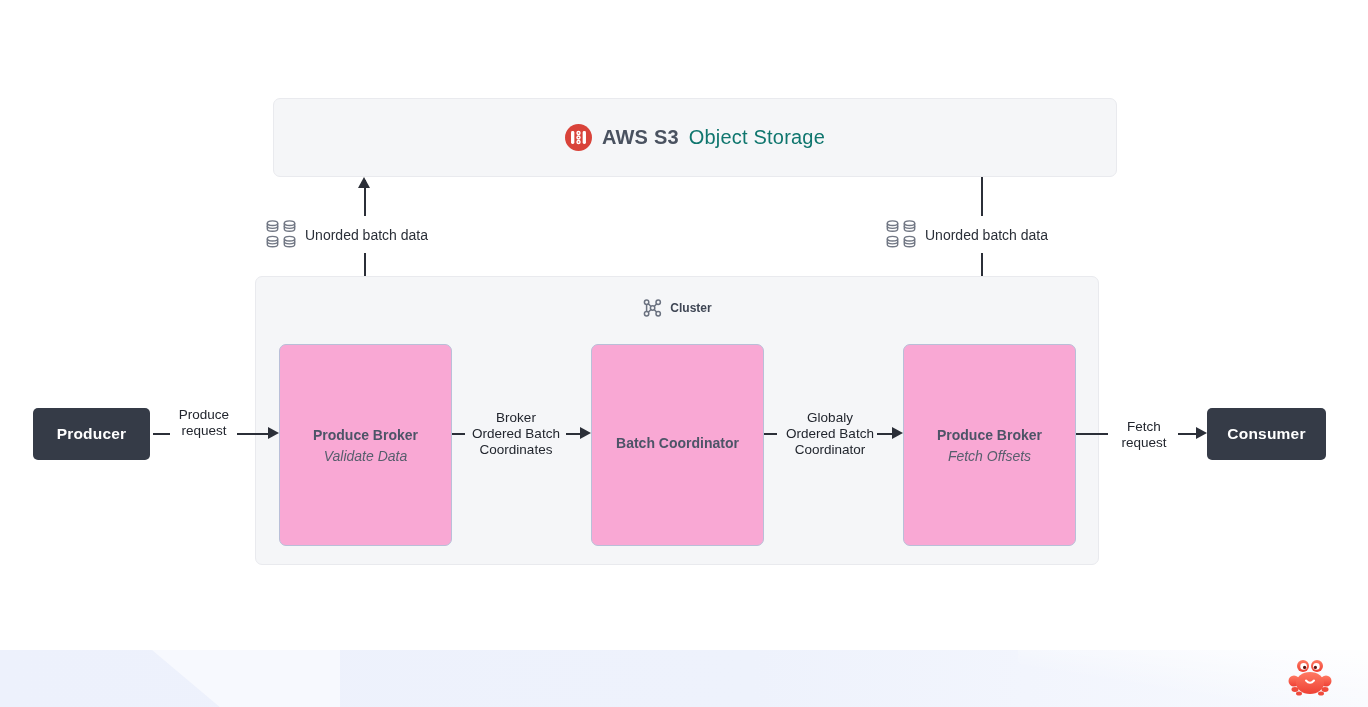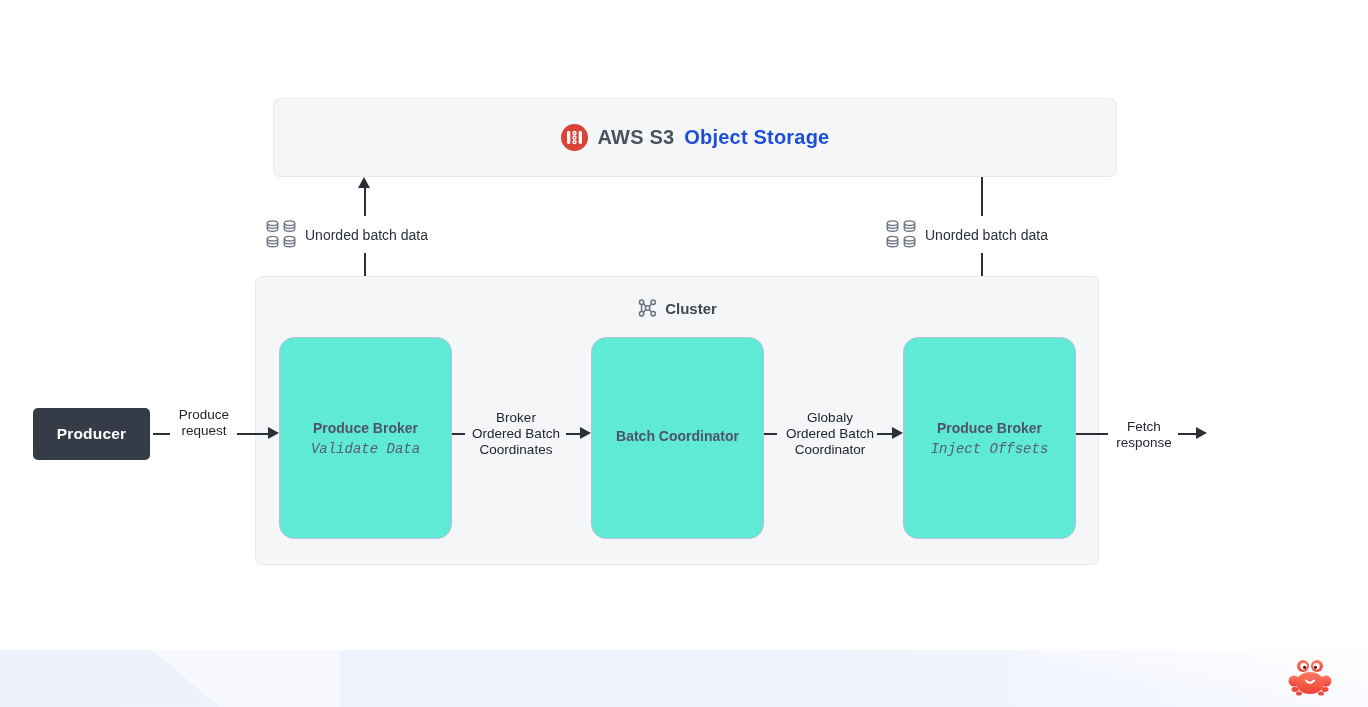--- a/index.html
+++ b/index.html
@@ -7,30 +7,30 @@
   body { font-family:"Liberation Sans", sans-serif; background:#ffffff; overflow:hidden; }
   .canvas { position:relative; width:1368px; height:707px; background:#ffffff; }
 
   
   .panel { position:absolute; background:#f5f6f8; border:1px solid #e9eaee; border-radius:7px; }
   .s3-panel { left:255px; top:98px; width:844px; height:79px; display:flex; justify-content:center;margin-left:18px; }
   .cluster-panel { left:255px; top:276px; width:844px; height:289px; }
 
   .s3-title { display:flex; align-items:center; gap:10px; }
   .s3-title .strong { font-size:20px; font-weight:700; color:#4a5260; letter-spacing:.2px; }
-  .s3-title .light  { font-size:20px; font-weight:700; color:#1d4ed8; letter-spacing:.2px; }
+  .s3-title .light  { font-size:20px; font-weight:400; color:#0f766e; letter-spacing:.2px; }
 
   .cluster-header { position:absolute; left:255px; top:298px; width:844px; display:flex; align-items:center; justify-content:center; gap:8px; }
-  .cluster-header .txt { font-size:15px; font-weight:700; color:#3f4654; }
-
-  
-  .node { position:absolute; top:337px; width:173px; height:202px; background:#5eead4; border:1px solid #b9bfd8;
-          border-radius:15px; display:flex; flex-direction:column; align-items:center; justify-content:center; gap:5px; }
+  .cluster-header .txt { font-size:12px; font-weight:700; color:#3f4654; }
+
+  
+  .node { position:absolute; top:344px; width:173px; height:202px; background:#f9a8d4; border:1px solid #b9bfd8;
+          border-radius:7px; display:flex; flex-direction:column; align-items:center; justify-content:center; gap:5px; }
   .node .title { font-size:14px; font-weight:700; color:#4d5467; }
-  .node .subtitle { font-size:14px; font-style:italic; color:#575e6d;font-family:Liberation Mono, monospace; }
+  .node .subtitle { font-size:14px; font-style:italic; color:#575e6d; }
   .node-1 { left:279px; }
   .node-2 { left:591px; }
   .node-3 { left:903px; }
 
   
   .endpoint { position:absolute; top:408px; height:52px; background:#353b47; border-radius:5px; color:#ffffff;
               font-size:15.5px; font-weight:700; display:flex; align-items:center; justify-content:center; letter-spacing:.2px; }
   .producer { left:33px; width:117px; }
   .consumer { left:1207px; width:119px; }
 
@@ -172,24 +172,25 @@
   <div class="node node-1">
     <div class="title">Produce Broker</div>
     <div class="subtitle">Validate Data</div>
   </div>
   <div class="node node-2">
     <div class="title">Batch Coordinator</div>
     <div class="subtitle"></div>
   </div>
   <div class="node node-3">
     <div class="title">Produce Broker</div>
-    <div class="subtitle">Inject Offsets</div>
+    <div class="subtitle">Fetch Offsets</div>
   </div>
 
   <div class="endpoint producer">Producer</div>
+  <div class="endpoint consumer">Consumer</div>
 
   <div class="hline" style="left:153px; width:17px;"></div>
   <div class="edge-label lbl-produce">Produce
 request</div>
   <div class="hline" style="left:237px; width:33px;"></div>
   <div class="arrow-right" style="left:268px;"></div>
 
   <div class="hline" style="left:452px; width:13px;"></div>
   <div class="edge-label lbl-locally">Broker
 Ordered Batch
@@ -199,21 +200,21 @@
 
   <div class="hline" style="left:764px; width:13px;"></div>
   <div class="edge-label lbl-globaly">Globaly
 Ordered Batch
 Coordinator</div>
   <div class="hline" style="left:877px; width:16px;"></div>
   <div class="arrow-right" style="left:892px;"></div>
 
   <div class="hline" style="left:1076px; width:32px;"></div>
   <div class="edge-label lbl-fetch">Fetch
-response</div>
+request</div>
   <div class="hline" style="left:1178px; width:19px;"></div>
   <div class="arrow-right" style="left:1196px;"></div>
 
   <div class="footer"></div>
   <div class="footer-wedge"></div>
   <div class="footer-glow"></div>
 
   <div class="crab">
     <svg width="48" height="48" viewBox="0 0 48 48">
       <defs>

